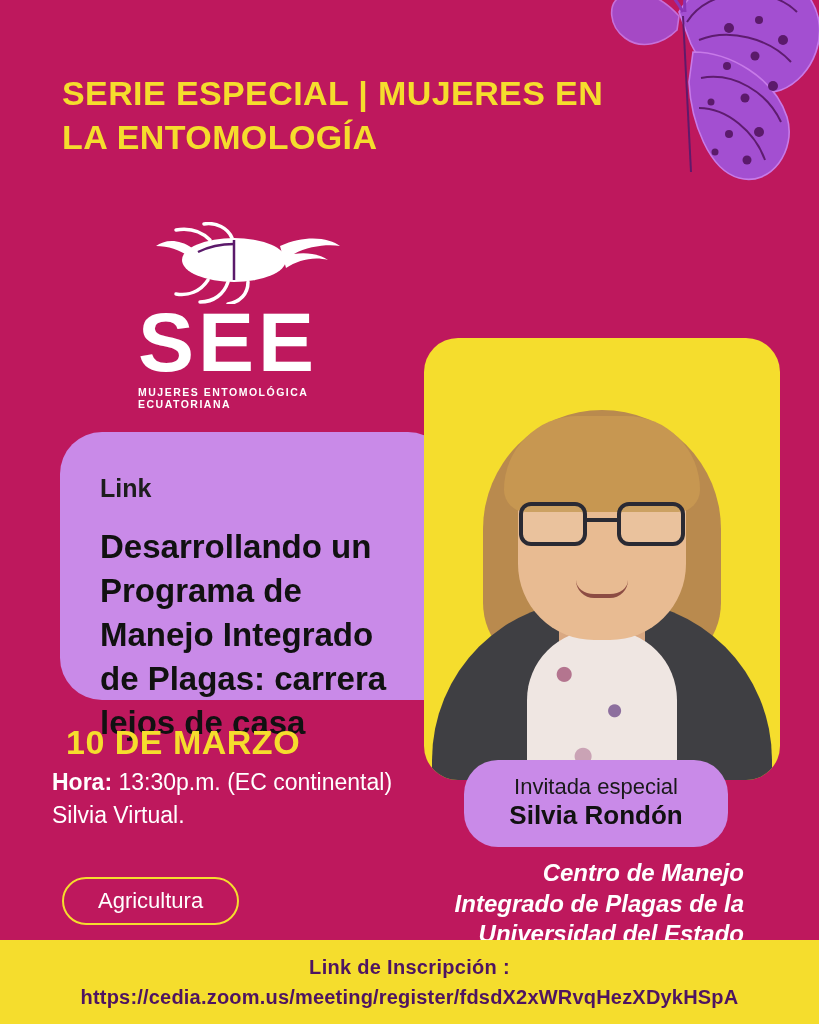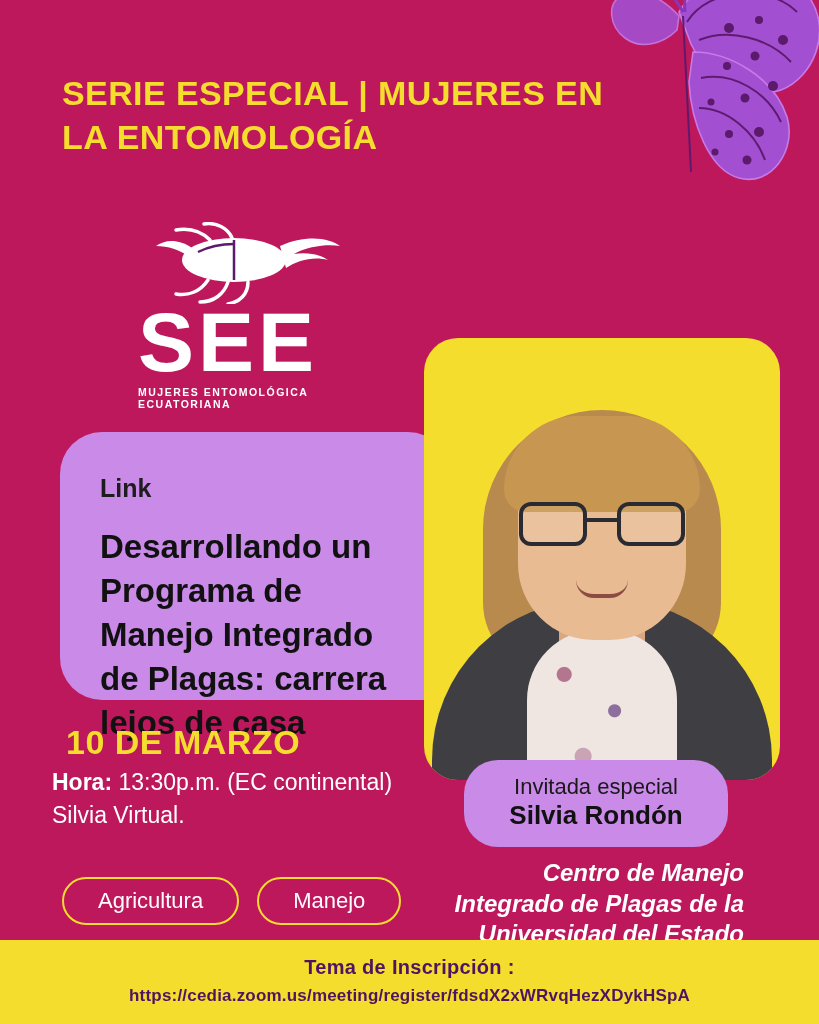--- a/index.html
+++ b/index.html
@@ -311,21 +311,21 @@
     text-align: center;
     padding-top: 16px;
     box-sizing: border-box;
   }
   .footer-title {
     font-size: 20px;
     font-weight: bold;
     letter-spacing: 0.3px;
   }
   .footer-link {
-    font-size: 17px;
+    font-size: 20px;
     font-weight: bold;
     margin-top: 7px;
     letter-spacing: 0.2px;
   }
 </style>
 </head>
 <body>
 
 <div id="poster">
 
@@ -394,21 +394,20 @@
 
   <div class="date-text">10 DE MARZO</div>
   <div class="time-line">
     <b>Hora:</b>
     <span>13:30p.m. (EC continental)</span><br>
     <span>Silvia Virtual.</span>
   </div>
 
   <div class="tags">
     <div class="tag">Agricultura</div>
-    <div class="tag">Manejo</div>
   </div>
 
   <div class="photo-frame">
     <div class="photo-inner">
       <div class="pt-hair-back"></div>
       <div class="pt-body"></div>
       <div class="pt-neck"></div>
       <div class="pt-shirt"></div>
       <div class="pt-face"></div>
       <div class="pt-hair-top"></div>
@@ -421,17 +420,17 @@
     </div>
   </div>
 
   <div class="guest-bubble">
     <div class="guest-label">Invitada especial</div>
     <div class="guest-name">Silvia Rondón</div>
   </div>
   <div class="guest-affil">Centro de Manejo Integrado de Plagas de la Universidad del Estado de Oregon.</div>
 
   <div class="footer">
-    <div class="footer-title">Tema de Inscripción :</div>
+    <div class="footer-title">Link de Inscripción :</div>
     <div class="footer-link">https://cedia.zoom.us/meeting/register/fdsdX2xWRvqHezXDykHSpA</div>
   </div>
 
 </div>
 
 </body></html>

